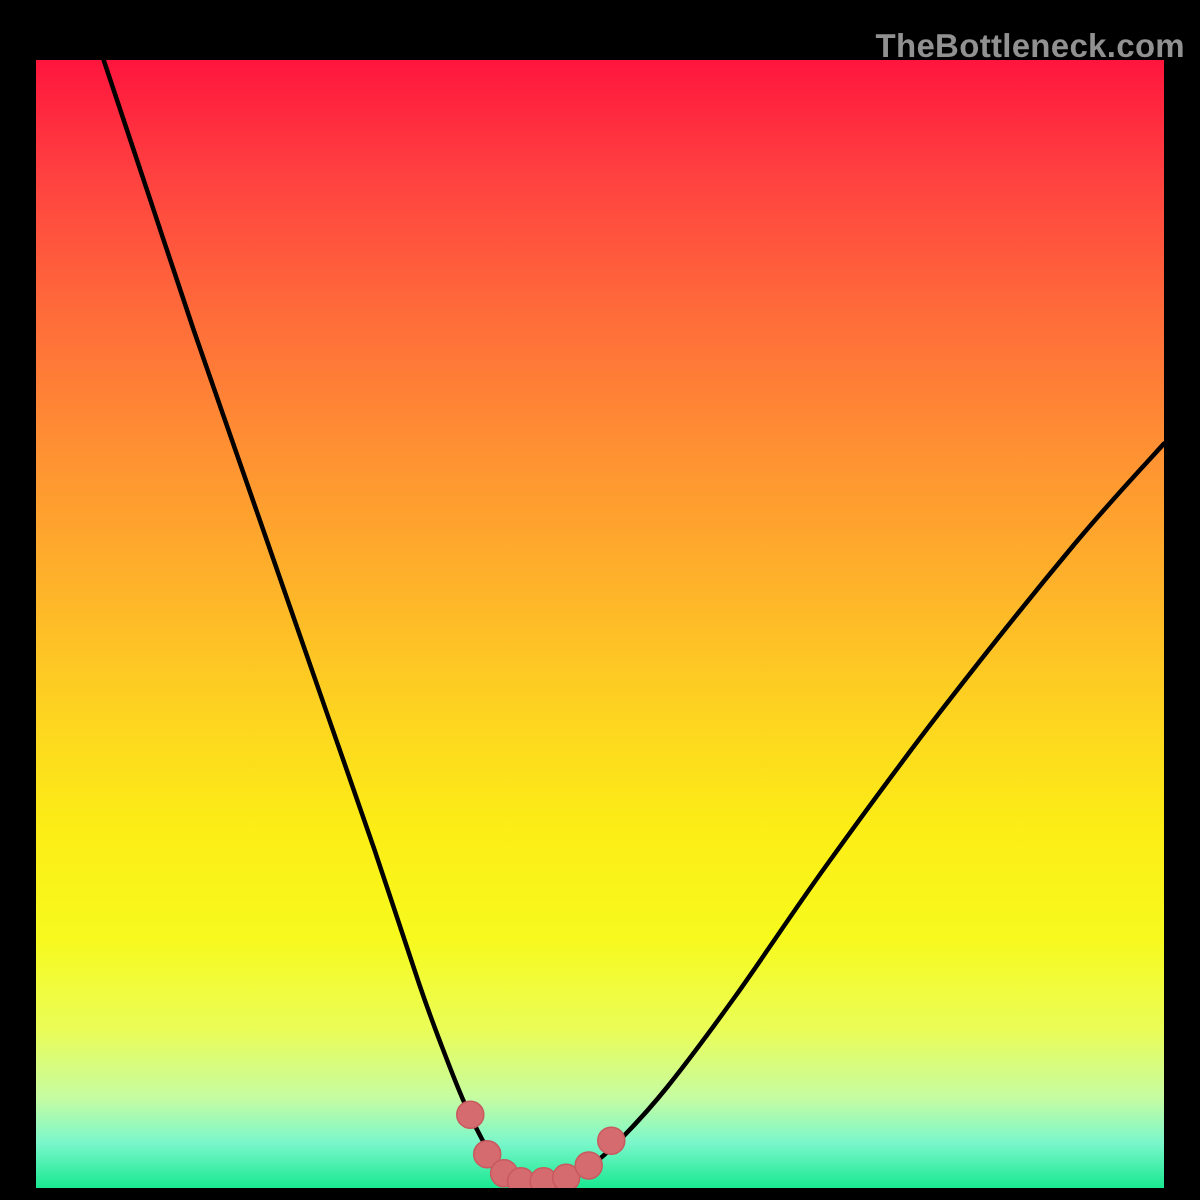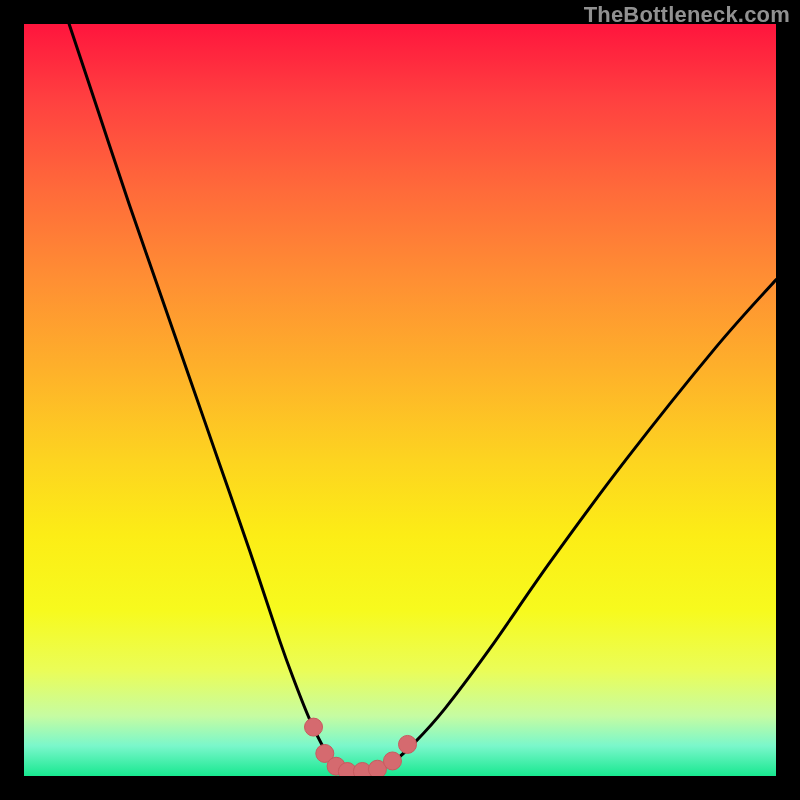--- a/index.html
+++ b/index.html
@@ -6,21 +6,21 @@
     margin: 0;
     padding: 0;
     width: 800px;
     height: 800px;
     background: #000000;
     overflow: hidden;
   }
   .frame {
     position: absolute;
     left: 0;
-    top: 0;
+    top: 16px;
     width: 800px;
     height: 624px;
     background: #000000;
   }
   .plot {
     position: absolute;
     left: 24px;
     top: 24px;
     width: 752px;
     height: 752px;

